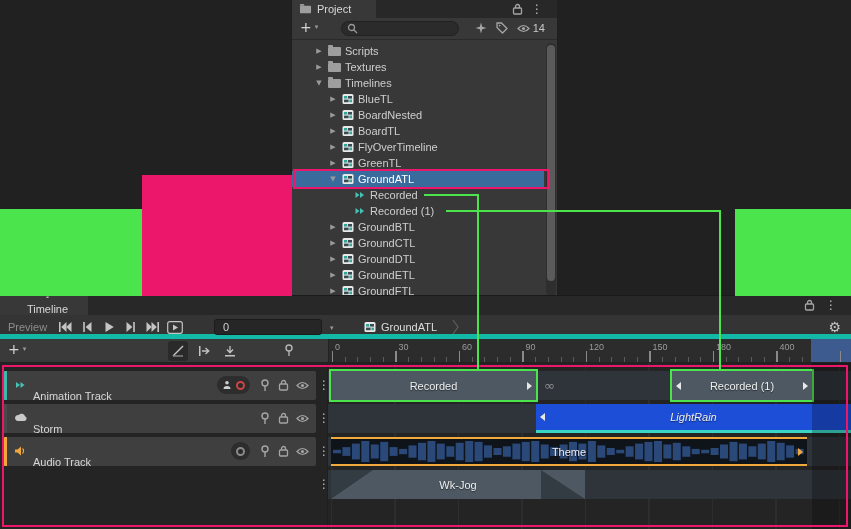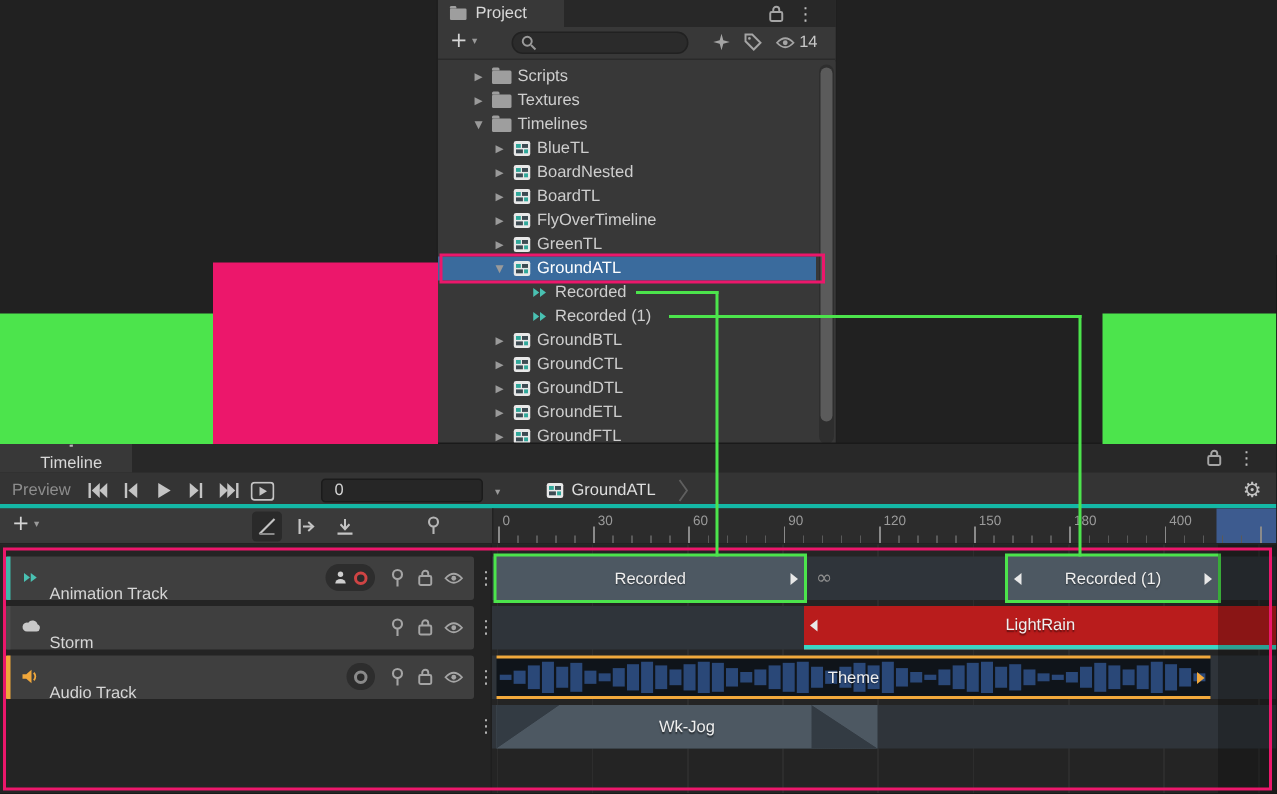--- a/index.html
+++ b/index.html
@@ -42,21 +42,21 @@
   .icon-folder::before{content:"";position:absolute;top:-2px;left:0;width:5px;height:2px;background:#9e9e9e;border-radius:1px 1px 0 0;}
   .p-scroll{position:absolute;right:1px;top:2px;width:10px;bottom:2px;background:#2e2e2e;border-radius:5px;}
   .p-thumb{position:absolute;left:1px;right:1px;top:2px;height:236px;background:#5b5b5b;border-radius:4px;}
 
   
   .timeline-window{position:absolute;left:0;top:296px;width:851px;height:233px;background:#242424;
                    box-shadow:0 0 0 1px #1a1a1a;z-index:10;}
   .t-tabbar{position:absolute;left:0;top:0;right:0;height:19px;background:#282828;}
   .t-tab{position:absolute;left:0;top:0;height:19px;width:88px;background:#383838;
          display:flex;align-items:center;gap:5px;padding-left:7px;color:#d8d8d8;flex-direction:column;}
-  .t-toolbar1{position:absolute;left:0;top:19px;right:0;height:24px;background:#343434;border-bottom:3px solid #14b8a6;}
+  .t-toolbar1{position:absolute;left:0;top:19px;right:0;height:24px;background:#343434;border-bottom:5px solid #14b8a6;}
   .t-preview{position:absolute;left:8px;top:6px;color:#8d8d8d;}
   .transport{position:absolute;left:54px;top:0;height:24px;display:flex;}
   .tbtn{width:22px;height:24px;display:flex;align-items:center;justify-content:center;}
   .t-frame{position:absolute;left:214px;top:4px;width:108px;height:16px;background:#262626;border:1px solid #1b1b1b;
            border-radius:3px;color:#d0d0d0;padding-left:8px;display:flex;align-items:center;}
   .t-frame-dd{position:absolute;left:330px;top:9px;}
   .t-breadcrumb{position:absolute;left:364px;top:3px;height:18px;display:flex;align-items:center;gap:5px;color:#dddddd;}
   .t-chevron{position:absolute;left:452px;top:4px;}
   .t-gear{position:absolute;right:10px;top:4px;font-size:14px;color:#c3c3c3;}
   .t-toolbar2{position:absolute;left:0;top:43px;right:0;height:24px;background:#3a3a3a;border-bottom:1px solid #222222;}
@@ -94,21 +94,21 @@
   .clip{position:absolute;height:29px;display:flex;align-items:center;justify-content:center;color:#efefef;
         text-shadow:0 1px 1px rgba(0,0,0,0.5);white-space:nowrap;z-index:2;}
   .clip-gray{background:#4d5862;}
   .green-outline{box-shadow:0 0 0 2px #4ce44c;z-index:5;}
   .arr{position:absolute;top:50%;transform:translateY(-50%);width:0;height:0;
        border-top:4px solid transparent;border-bottom:4px solid transparent;}
   .arr-r{right:4px;border-left:5px solid #e8e8e8;}
   .arr-l{left:4px;border-right:5px solid #e8e8e8;}
   .arr-orange{border-left-color:#f2a93c;}
   .infinity{position:absolute;color:#8f8f8f;font-size:13px;z-index:2;display:flex;align-items:center;height:29px;}
-  .clip-lightrain{background:#b91c1c;border-bottom:3px solid #3ad6c5;}
+  .clip-lightrain{background:#1d4ed8;border-bottom:3px solid #3ad6c5;font-style:italic;}
   .clip-theme{background:#0f141a;border-top:2px solid #f2a93c;border-bottom:2px solid #f2a93c;}
   .clip-theme svg{position:absolute;left:2px;right:2px;top:2px;bottom:2px;width:calc(100% - 4px);height:21px;}
   .clip-theme .cliplabel{position:relative;z-index:3;}
   .wkjog{background:
       linear-gradient(to top left, rgba(0,0,0,0) 49.5%, #333b43 50.5%) left/42px 100% no-repeat,
       linear-gradient(to bottom left, rgba(0,0,0,0) 49.5%, #333b43 50.5%) right/44px 100% no-repeat,
       #4d5862;}
   .jogclip{background:
       linear-gradient(to top left, rgba(0,0,0,0) 49.5%, #333b43 50.5%) left/52px 100% no-repeat,
       linear-gradient(to bottom left, rgba(0,0,0,0) 49.5%, #333b43 50.5%) right/24px 100% no-repeat,

